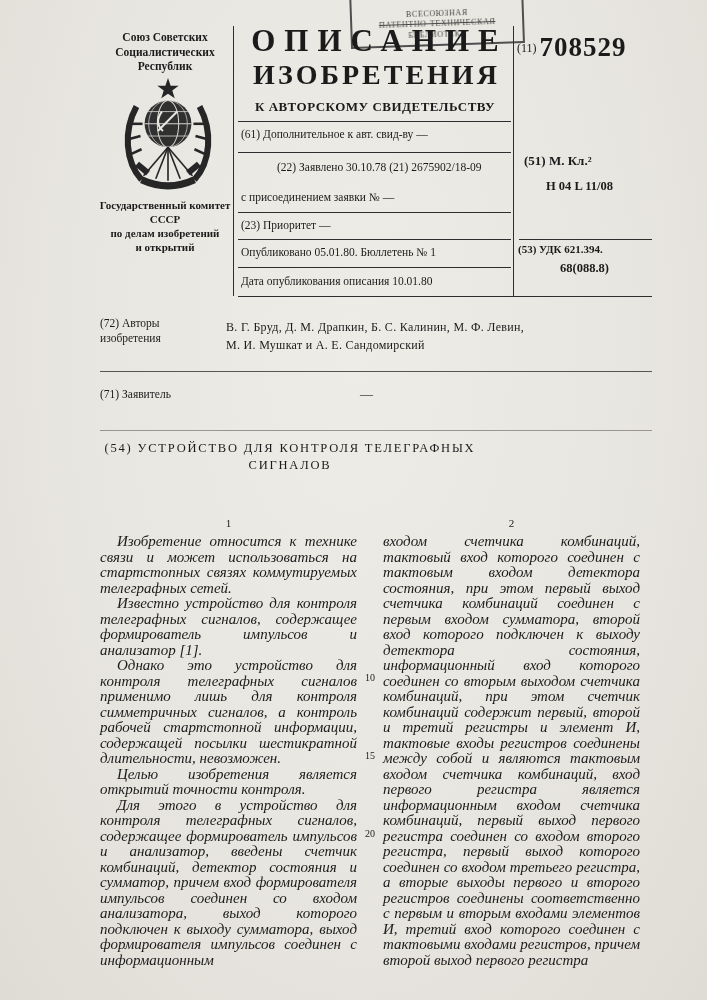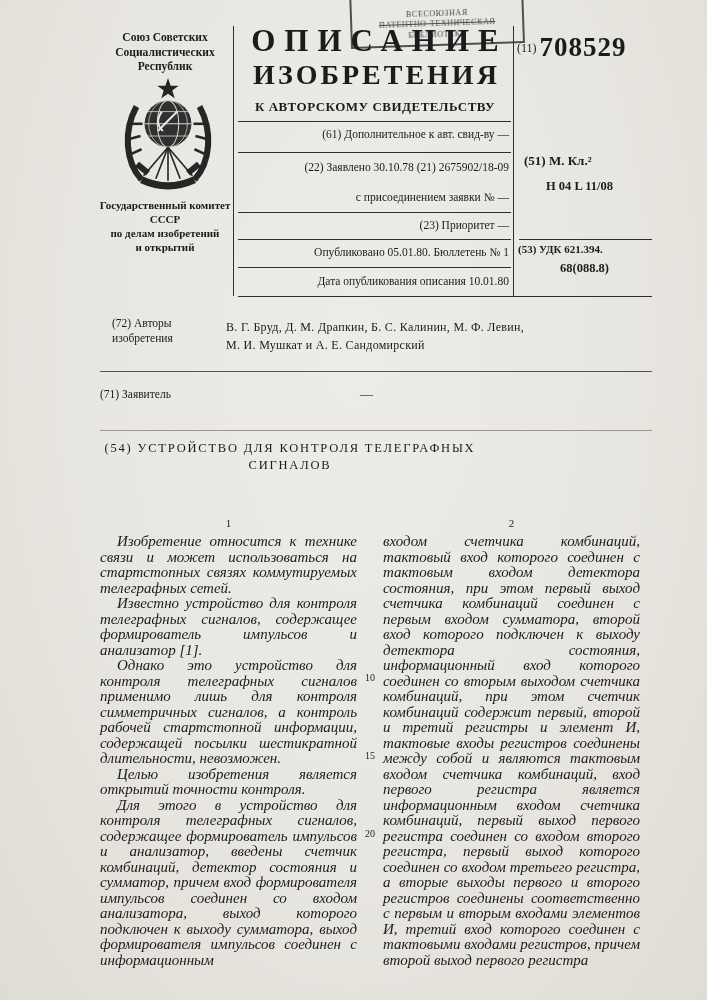--- a/index.html
+++ b/index.html
@@ -19,29 +19,29 @@
   .stamp .strike{text-decoration:line-through;}
 
   .union{left:94px;top:30px;width:142px;text-align:center;font-weight:bold;font-size:11.5px;line-height:14.5px;}
   .emblem{left:116px;top:78px;}
   .committee{left:94px;top:198px;width:142px;text-align:center;font-weight:bold;font-size:11px;line-height:14px;}
 
   .doc-title1{left:236px;top:23px;width:278px;text-align:center;font-weight:bold;font-size:31px;letter-spacing:9px;text-indent:9px;white-space:nowrap;}
   .doc-title2{left:236px;top:59px;width:278px;text-align:center;font-weight:bold;font-size:28px;letter-spacing:3px;text-indent:3px;white-space:nowrap;}
   .doc-sub{left:236px;top:99px;width:278px;text-align:center;font-weight:bold;font-size:13px;letter-spacing:0.5px;white-space:nowrap;}
 
-  .field{position:absolute;left:241px;width:268px;font-size:11.5px;line-height:14px;text-align:right;}
+  .field{position:absolute;left:241px;width:268px;font-size:11.5px;line-height:14px;}
   .pub11{left:517px;top:32px;font-size:12px;white-space:nowrap;}
   .pubnum{font-size:27px;font-weight:bold;letter-spacing:1px;vertical-align:-4px;}
   .cls1{left:524px;top:153px;font-size:13px;font-weight:bold;white-space:nowrap;}
   .cls2{left:546px;top:179px;font-size:12.5px;font-weight:bold;white-space:nowrap;}
   .udk1{left:518px;top:243px;font-size:11px;font-weight:bold;white-space:nowrap;}
   .udk2{left:560px;top:261px;font-size:12.5px;font-weight:bold;white-space:nowrap;}
 
-  .authors-label{left:100px;top:316px;width:92px;font-size:11.5px;line-height:15px;margin-left:12px;}
+  .authors-label{left:100px;top:316px;width:92px;font-size:11.5px;line-height:15px;}
   .authors-names{left:226px;top:318px;width:424px;font-size:12px;line-height:18px;letter-spacing:0.3px;}
   .applicant-label{left:100px;top:388px;font-size:11.5px;}
   .applicant-value{left:360px;top:386px;font-size:13px;}
 
   .title54{left:0;top:440px;width:580px;text-align:center;font-size:12.5px;letter-spacing:1.8px;line-height:17px;}
 
   .colnum{position:absolute;top:517px;font-size:11px;text-align:center;}
   .bodycol{position:absolute;top:534px;width:257px;font-size:15px;line-height:15.5px;text-align:justify;font-style:italic;}
   .bodycol p{margin:0;text-indent:17px;}
   .bodycol .noindent{text-indent:0;}
@@ -107,21 +107,21 @@
 
   <div class="hl" style="left:238px;top:121px;width:273px;"></div>
   <div class="hl" style="left:238px;top:152px;width:273px;"></div>
   <div class="hl" style="left:238px;top:212px;width:273px;"></div>
   <div class="hl" style="left:238px;top:239px;width:273px;"></div>
   <div class="hl" style="left:238px;top:267px;width:273px;"></div>
   <div class="hl" style="left:238px;top:296px;width:414px;"></div>
   <div class="hl" style="left:519px;top:239px;width:133px;"></div>
 
   <div class="field" style="top:127px;">(61) Дополнительное к авт. свид-ву —</div>
-  <div class="field" style="top:160px;">(22) Заявлено 30.10.78 (21) 2675902/18-09</div>
+  <div class="field" style="top:160px;margin-left:36px;">(22) Заявлено 30.10.78 (21) 2675902/18-09</div>
   <div class="field" style="top:190px;">с присоединением заявки № —</div>
   <div class="field" style="top:218px;">(23) Приоритет —</div>
   <div class="field" style="top:245px;">Опубликовано 05.01.80. Бюллетень № 1</div>
   <div class="field" style="top:274px;">Дата опубликования описания 10.01.80</div>
 
   <div class="abs pub11">
     <span>(11)</span>
     <span class="pubnum">708529</span>
   </div>
   <div class="abs cls1">(51) М. Кл.²</div>

